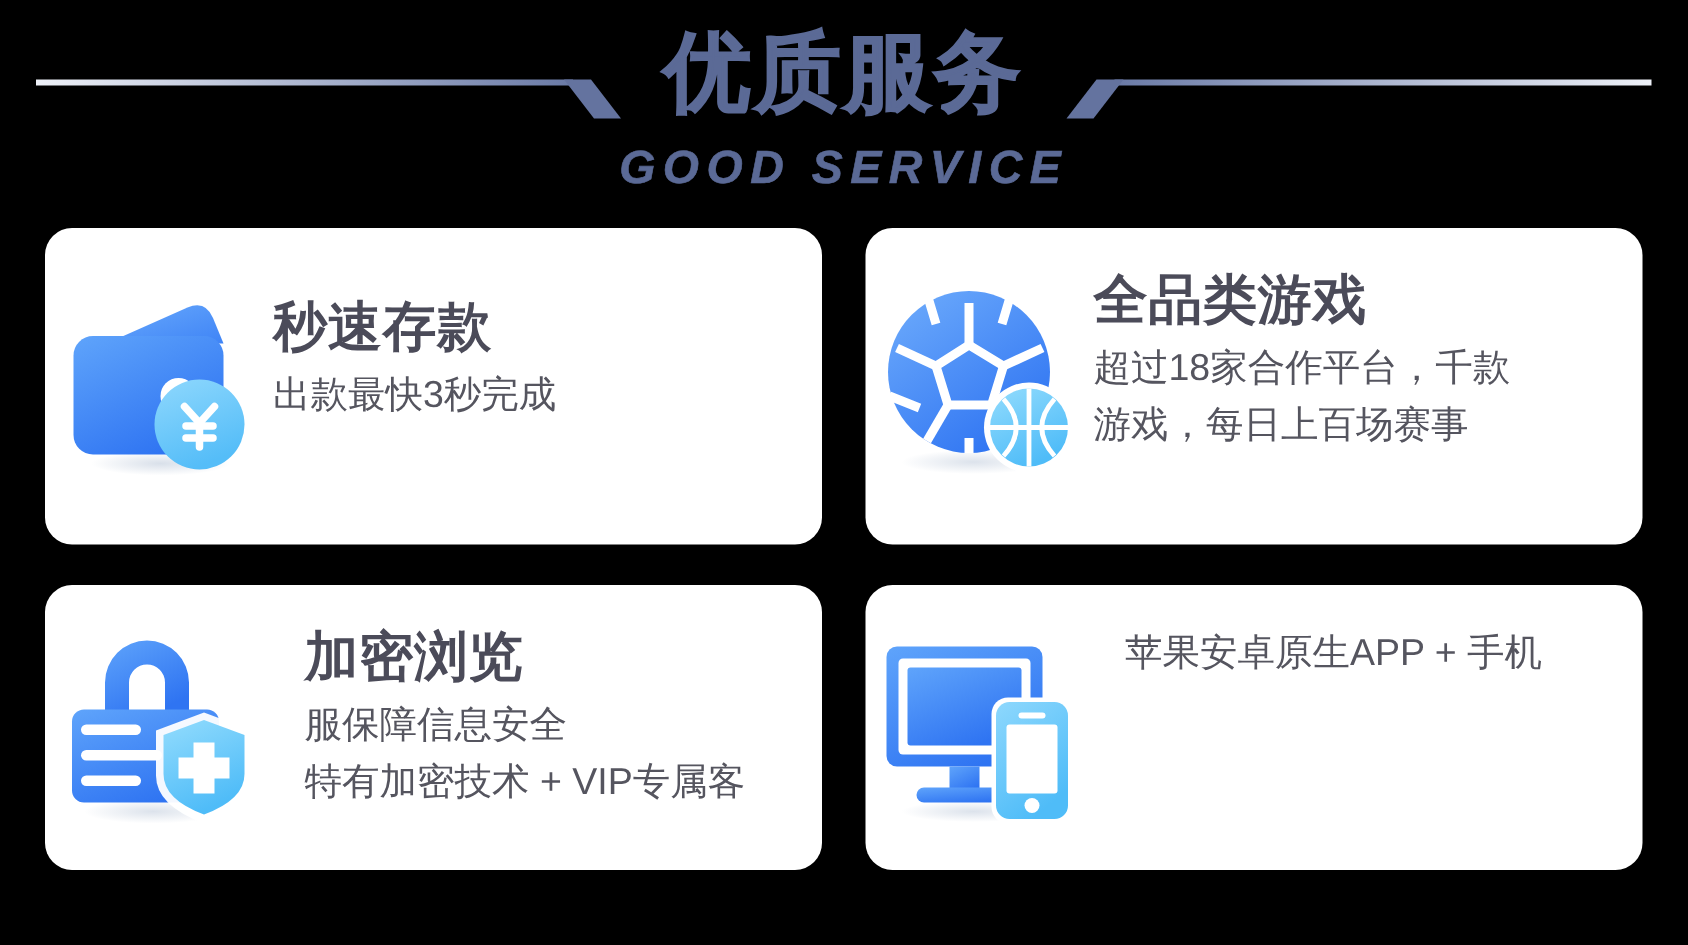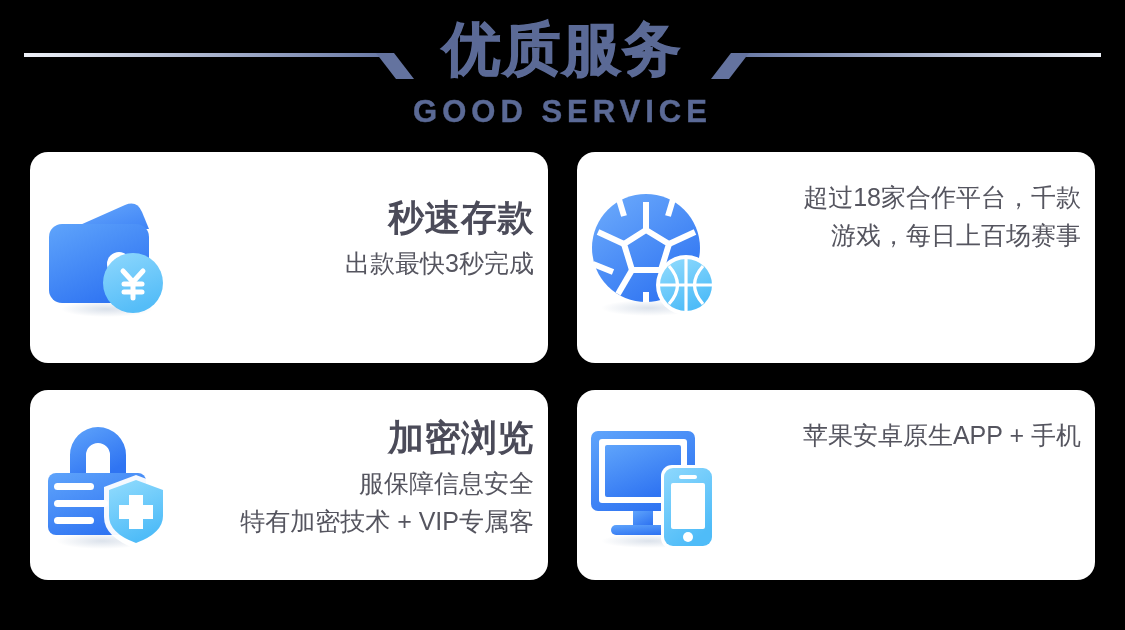--- a/index.html
+++ b/index.html
@@ -40,20 +40,21 @@
     -webkit-text-stroke: 1.2px #5b6a96;
   }
   .title-en {
     font-size: 31px;
     font-weight: bold;
     color: #5b6a96;
     letter-spacing: 5px;
     line-height: 40px;
     margin: 0;
     font-family: "Liberation Sans", "DejaVu Sans", sans-serif;
+    font-style: italic;
     -webkit-text-stroke: 0.4px #5b6a96;
   }
 
   
   .deco {
     position: absolute;
     top: 45px;
     height: 34px;
     width: 390px;
   }
@@ -64,21 +65,20 @@
   .grid {
     position: absolute;
     left: 30px;
     top: 152px;
     width: 1065px;
     display: grid;
     grid-template-columns: 518px 518px;
     grid-template-rows: 211px 190px;
     column-gap: 29px;
     row-gap: 27px;
-    text-align: right;
   }
   .card {
     background: #ffffff;
     border-radius: 18px;
     position: relative;
     display: flex;
     align-items: flex-start;
     overflow: hidden;
   }
   .card-icon {
@@ -233,20 +233,21 @@
         <circle cx="101" cy="99" r="26" fill="url(#bballG)"></circle>
         <g fill="none" stroke="#ffffff" stroke-width="3.2">
           <path d="M101 73 V125"></path>
           <path d="M75 99 H127"></path>
           <path d="M84 80 Q101 99 84 118"></path>
           <path d="M118 80 Q101 99 118 118"></path>
         </g>
       </svg>
     </div>
     <div class="card-text">
+      <div class="card-title">全品类游戏</div>
       <div class="card-sub">超过18家合作平台，千款</div>
       <div class="card-sub">游戏，每日上百场赛事</div>
     </div>
   </div>
 
   <div class="card card-r2 card-3">
     <div class="card-icon">
       <svg width="132" height="132" viewBox="0 0 132 132">
         <defs>
           <linearGradient id="lockG" x1="0" y1="0" x2="0.6" y2="1">

